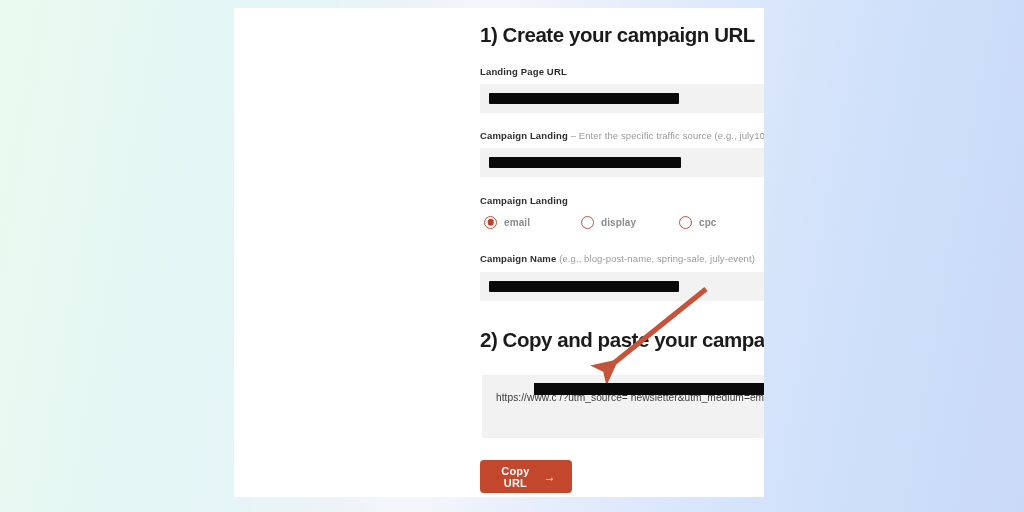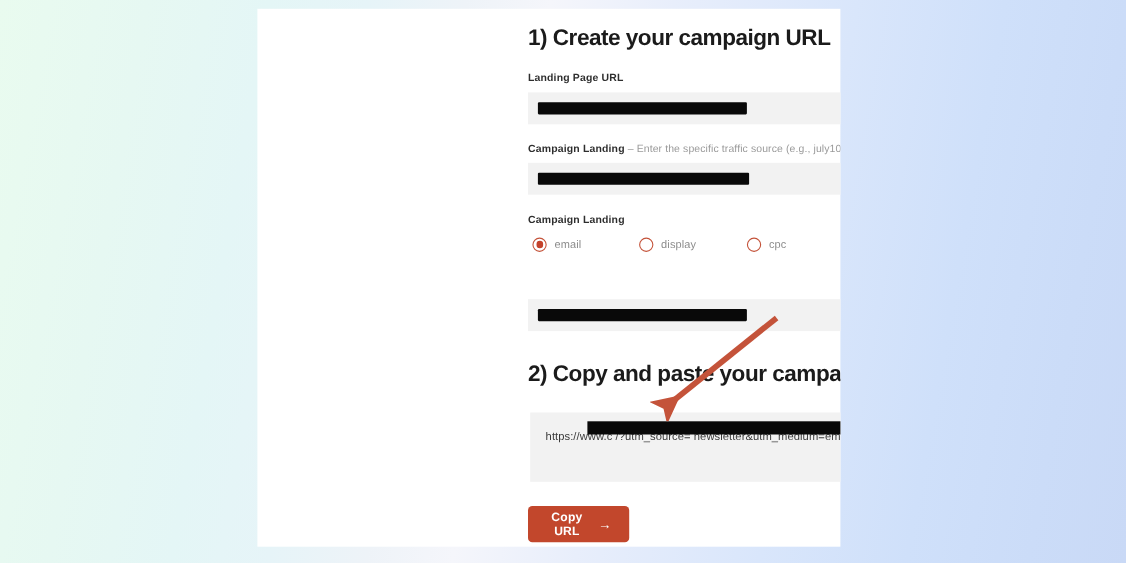--- a/index.html
+++ b/index.html
@@ -97,20 +97,21 @@
   #redact-source  { left: 255px; top: 149px; width: 192px; height: 11px; }
   #redact-name    { left: 255px; top: 273px; width: 190px; height: 11px; }
 
   
   #radio-row {
     position: absolute;
     left: 246px;
     top: 205px;
     width: 490px;
     height: 20px;
+    font-weight: bold;
   }
   .radio-option {
     position: absolute;
     top: 0;
     display: flex;
     align-items: center;
     height: 18px;
   }
   .radio-circle {
     width: 13px;
@@ -246,20 +247,23 @@
         <span class="radio-label">display</span>
       </label>
 
       <label class="radio-option" style="left:199px;">
         <span class="radio-circle"></span>
         <span class="radio-label">cpc</span>
       </label>
 
     </div>
 
+    <div class="field-label" id="label-name">
+      <span>Campaign Name</span><span class="hint"> (e.g., blog-post-name, spring-sale, july-event)</span>
+    </div>
     <div class="text-input" id="input-name"></div>
     <div class="redact" id="redact-name"></div>
 
     <div class="heading" id="heading-2">2) Copy and paste your campaign URL</div>
 
     <div id="url-output">
       <div id="url-text">https://www.c                                           /?utm_source=                      newsletter&amp;utm_medium=email&amp;utm_campaign=ai-for-seo</div>
 
     </div>
     <div id="redact-url-1"></div>

